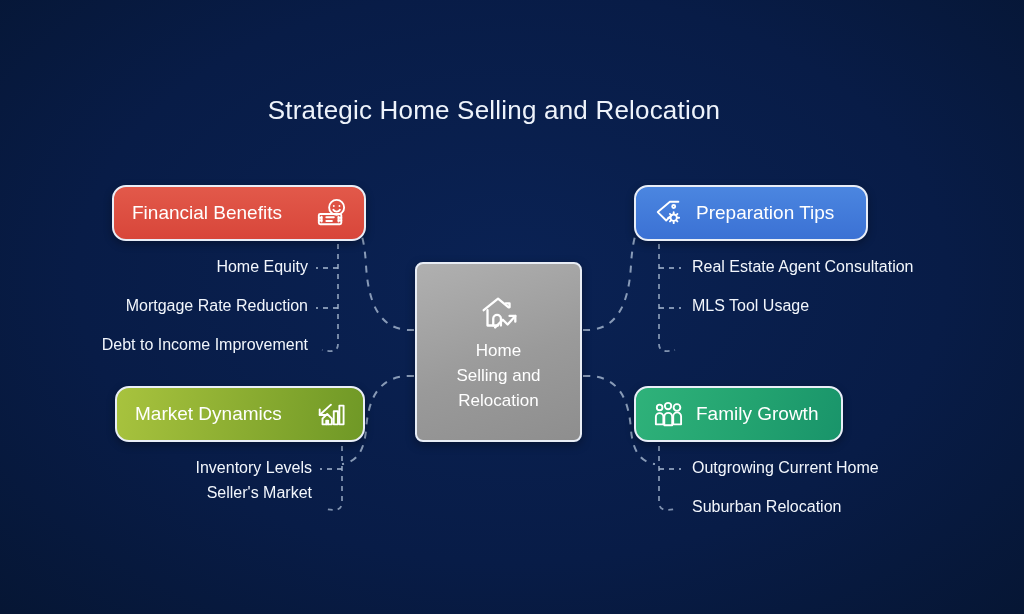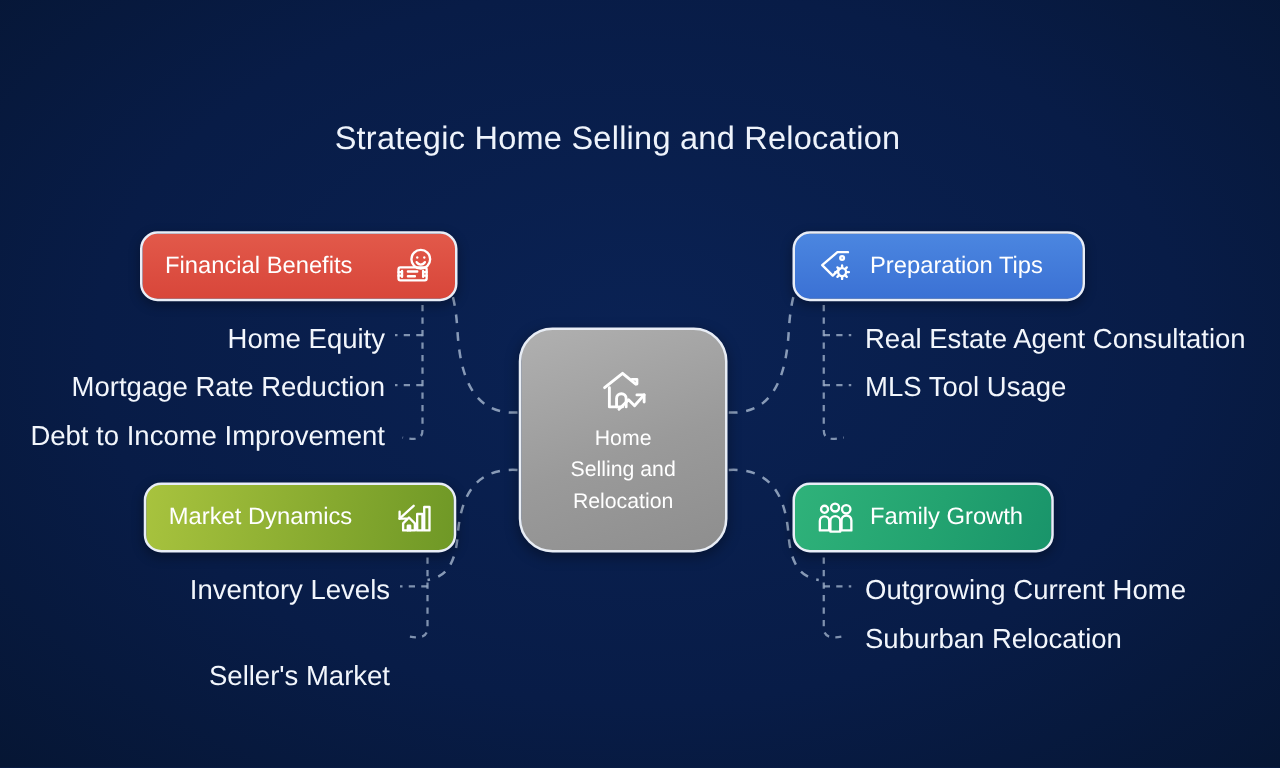--- a/index.html
+++ b/index.html
@@ -48,21 +48,21 @@
     stroke-width: 1.8;
     stroke-dasharray: 5 5;
     opacity: .8;
   }
 
   
   #center {
     position: absolute;
     left: 415px; top: 262px;
     width: 167px; height: 180px;
-    border-radius: 27px;
+    border-radius: 8px;
     background: linear-gradient(160deg, #b0b0b0 0%, #9a9a9a 55%, #8e8e8e 100%);
     border: 2px solid #e8edf5;
     box-shadow: 0 3px 10px rgba(0,0,0,.35);
     display: flex;
     flex-direction: column;
     align-items: center;
     justify-content: center;
     gap: 1px;
   }
   #center .ico { width: 46px; height: 46px; }
@@ -107,21 +107,21 @@
   }
   #pill-family {
     left: 634px; top: 386px; width: 209px;
     background: linear-gradient(110deg, #2fb27a 0%, #23a370 55%, #19946a 100%);
   }
 
   
   .leaf {
     position: absolute;
     color: #f2f6fc;
-    font-size: 22px;
+    font-size: 16px;
     white-space: nowrap;
   }
   .leaf.right-al { text-align: right; }
 </style>
 </head>
 <body>
 
 <div id="stage">
 
   <div id="title">Strategic Home Selling and Relocation</div>
@@ -195,21 +195,21 @@
         <path d="M17 6 L5 17"></path>
         <path d="M5 11 v6 h6"></path>
         <path d="M8 27 v-6 l5-5 l5 5 v6 z"></path>
         <path d="M12 27 v-4 h2 v4"></path>
         <rect x="20" y="13" width="4.5" height="14"></rect>
         <rect x="26" y="7" width="4.5" height="20"></rect>
       </svg>
     </span>
   </div>
   <div class="leaf right-al" style="left:0; top:459px; width:312px;">Inventory Levels</div>
-  <div class="leaf right-al" style="left:0; top:528px; width:312px;">Seller's Market</div>
+  <div class="leaf right-al" style="left:0; top:484px; width:312px;">Seller's Market</div>
 
   <div class="pill" id="pill-prep">
     <span class="ico">
       <svg viewBox="0 0 32 32" fill="none" stroke="#ffffff" stroke-width="2" stroke-linecap="round" stroke-linejoin="round">
         <path d="M26 4 h-9 L4 15 l9 9 l6 -6"></path>
         <circle cx="21" cy="9" r="1.6"></circle>
         <circle cx="21" cy="21" r="3.4"></circle>
         <path d="M21 15.2 v1.6 M21 25.2 v1.6 M15.2 21 h1.6 M25.2 21 h1.6
                  M17 17 l1.2 1.2 M23.8 23.8 l1.2 1.2 M25 17 l-1.2 1.2 M18.2 23.8 l-1.2 1.2"></path>
       </svg>

